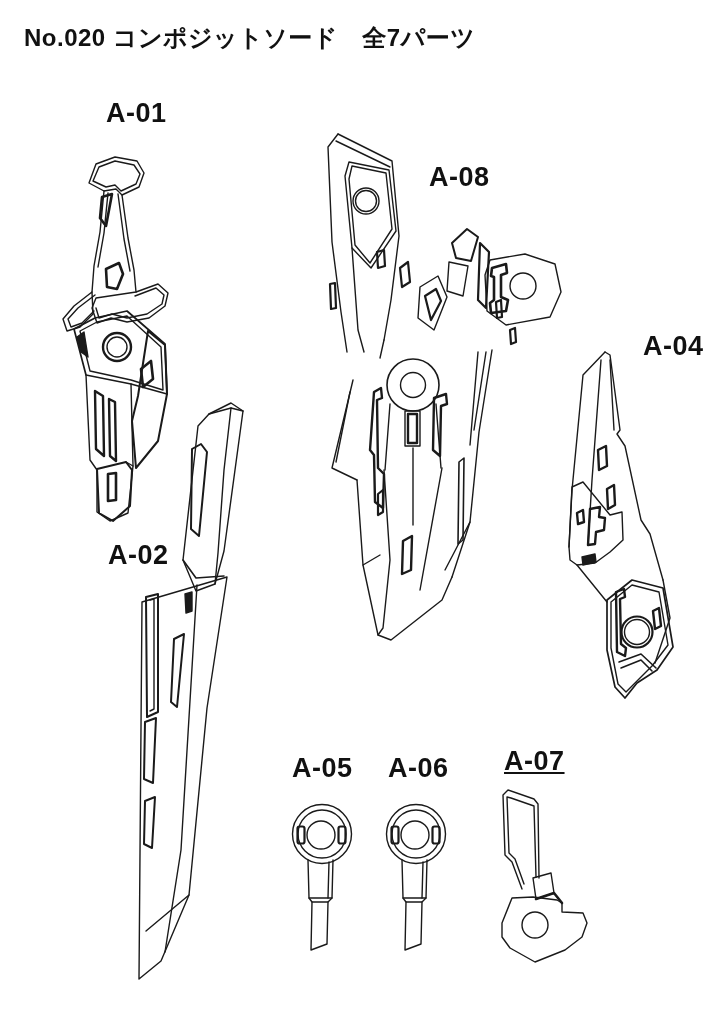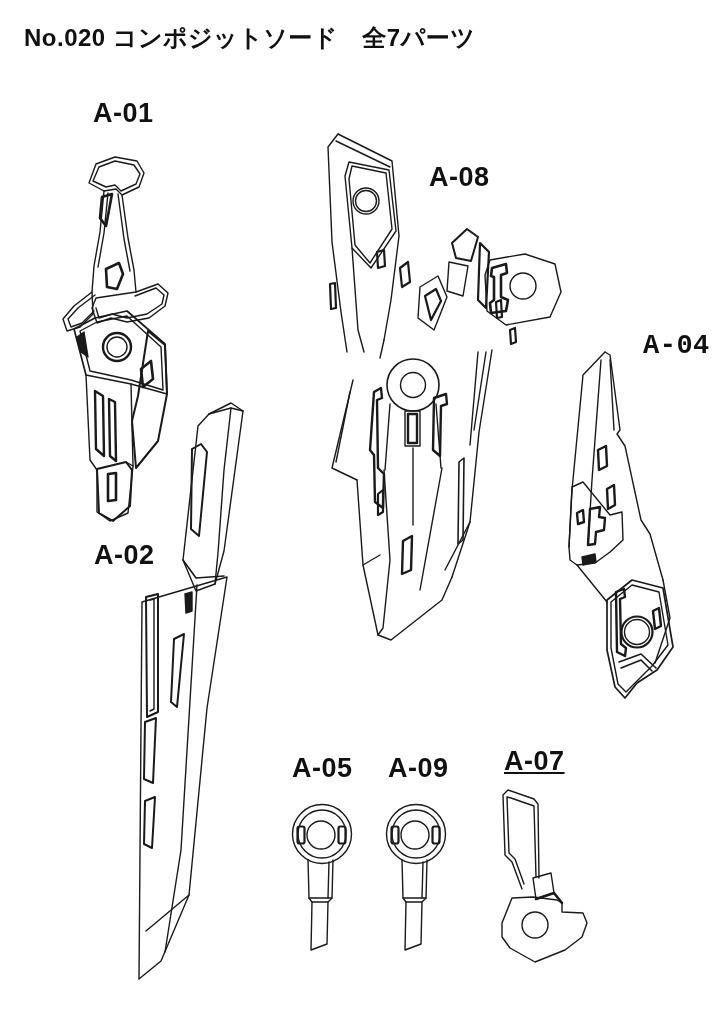--- a/index.html
+++ b/index.html
@@ -17,26 +17,26 @@
   .art{position:absolute;left:0;top:0;}
   svg path, svg circle, svg rect, svg polyline{vector-effect:non-scaling-stroke;}
 </style>
 </head>
 <body>
 
 <div class="page">
 
   <div class="title">No.020 コンポジットソード　全7パーツ</div>
 
-  <div class="part-label" style="left:93px;top:98px;">A-01</div>
-  <div class="part-label" style="left:94px;top:540px;">A-02</div>
+  <div class="part-label" style="left:106px;top:98px;">A-01</div>
+  <div class="part-label" style="left:108px;top:540px;">A-02</div>
   <div class="part-label" style="left:429px;top:162px;">A-08</div>
-  <div class="part-label" style="left:643px;top:331px;font-family:Liberation Mono, monospace;">A-04</div>
+  <div class="part-label" style="left:643px;top:331px;">A-04</div>
   <div class="part-label" style="left:292px;top:753px;">A-05</div>
-  <div class="part-label" style="left:388px;top:753px;">A-09</div>
+  <div class="part-label" style="left:388px;top:753px;">A-06</div>
   <div class="part-label" style="left:504px;top:746px;text-decoration:underline;">A-07</div>
 
   <svg class="art" width="724" height="1024" viewBox="0 0 724 1024" fill="none" stroke="#1a1a1a" stroke-width="1.4" stroke-linejoin="round" stroke-linecap="round">
 
     <g>
 
       <path d="M89,183 L96,164 L115,157 L137,161 L144,173 L139,187 L122,195 L116,189 L104,191 Z"></path>
       <path d="M93,181 L99,167 L115,161 L134,165 L140,174 L136,184 L121,191 L115,185 L106,187 Z"></path>
 
       <path d="M104,191 L100,232 L94,266 L92,292"></path>

